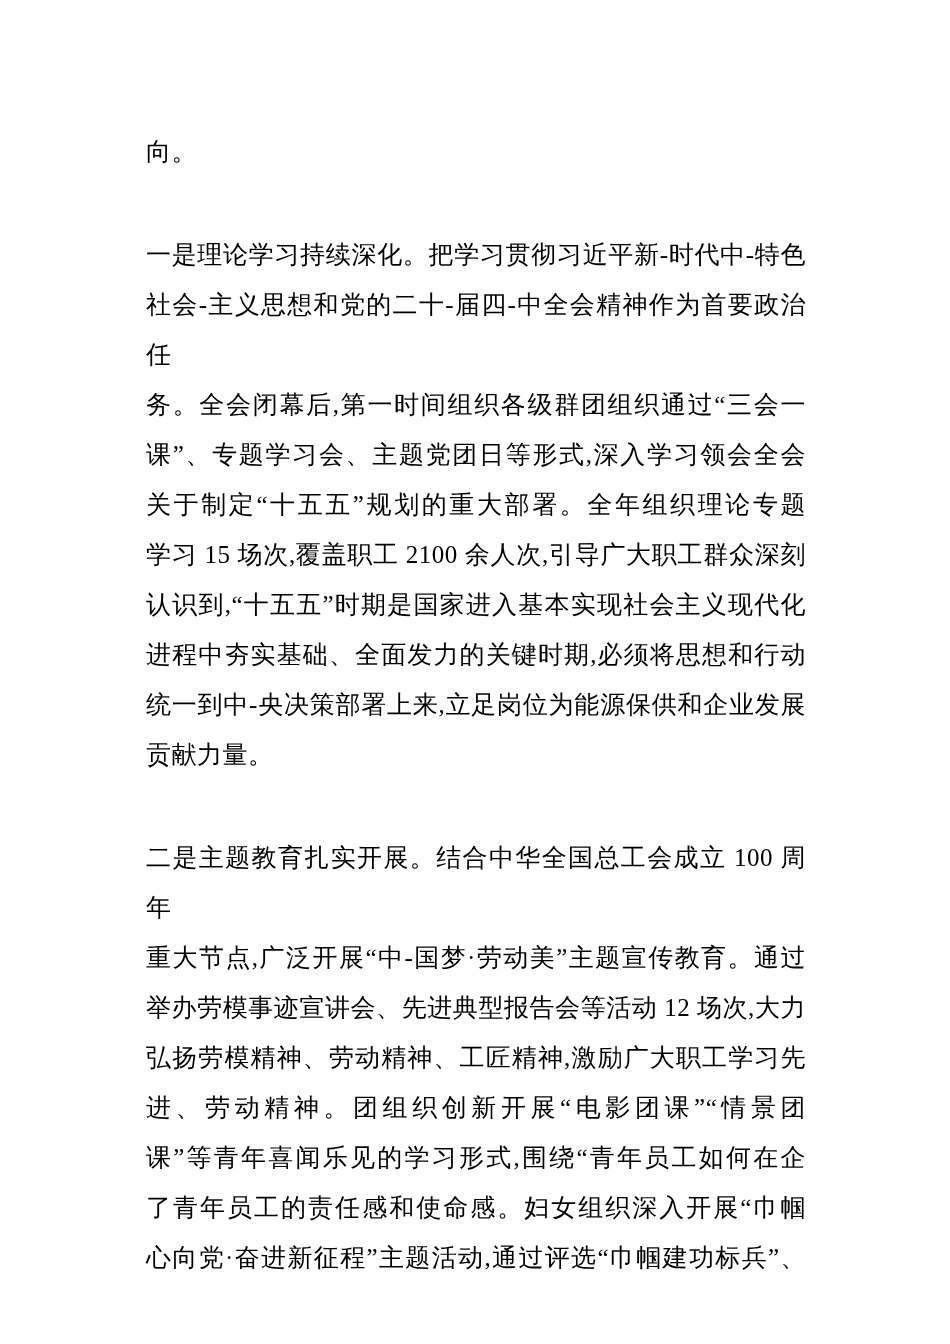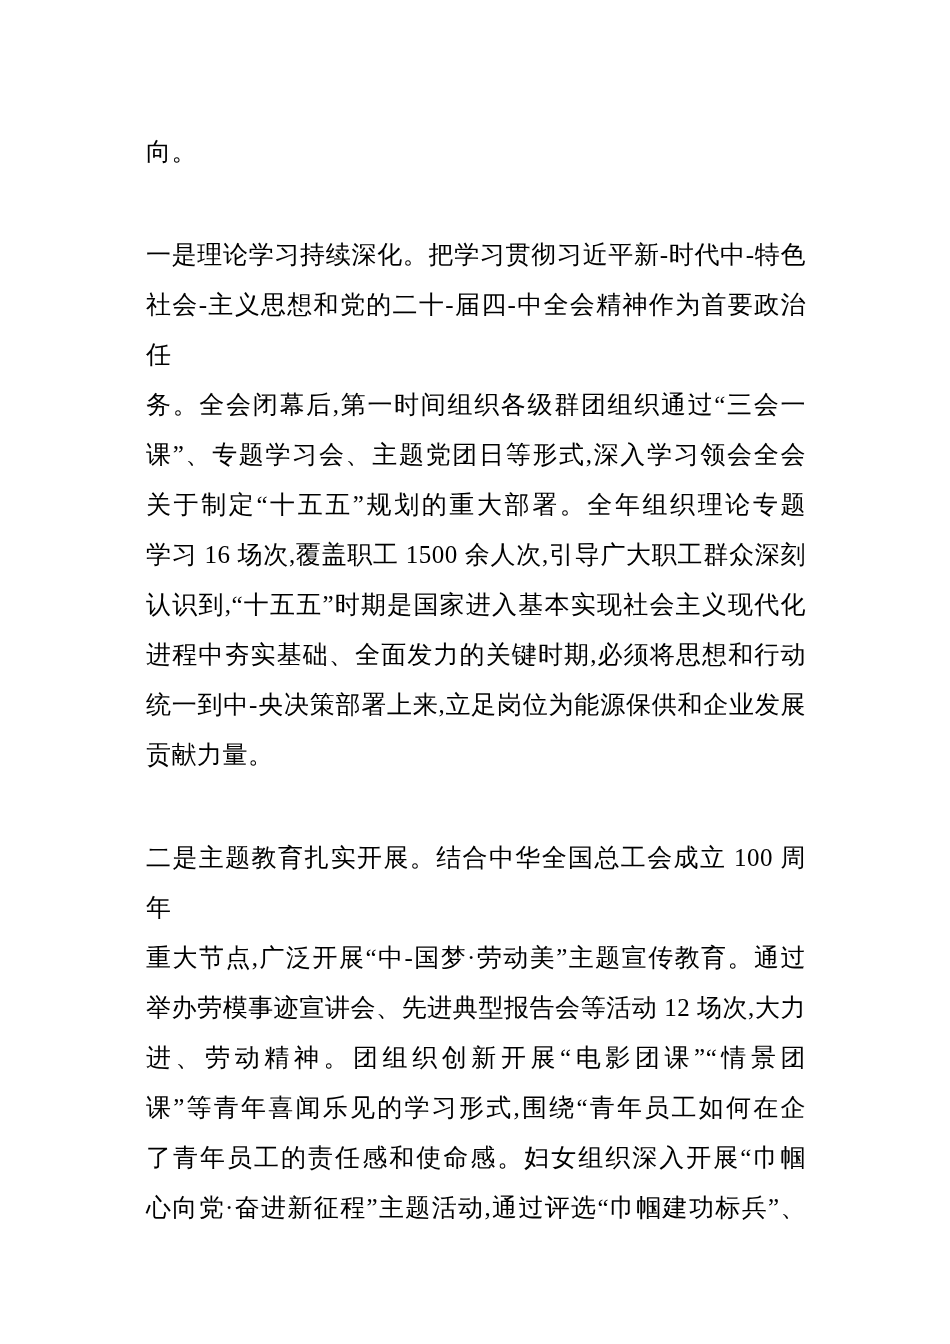--- a/index.html
+++ b/index.html
@@ -44,29 +44,30 @@
   <div class="doc">
       <div class="para">
         <div class="line no-just">向。</div>
       </div>
       <div class="para">
         <div class="line">一是理论学习持续深化。把学习贯彻习近平新-时代中-特色</div>
         <div class="line">社会-主义思想和党的二十-届四-中全会精神作为首要政治任</div>
         <div class="line">务。全会闭幕后,第一时间组织各级群团组织通过“三会一</div>
         <div class="line">课”、专题学习会、主题党团日等形式,深入学习领会全会</div>
         <div class="line">关于制定“十五五”规划的重大部署。全年组织理论专题</div>
-        <div class="line">学习 16 场次,覆盖职工 1500 余人次,引导广大职工群众深刻</div>
+        <div class="line">学习 15 场次,覆盖职工 2100 余人次,引导广大职工群众深刻</div>
         <div class="line">认识到,“十五五”时期是国家进入基本实现社会主义现代化</div>
         <div class="line">进程中夯实基础、全面发力的关键时期,必须将思想和行动</div>
         <div class="line">统一到中-央决策部署上来,立足岗位为能源保供和企业发展</div>
         <div class="line no-just">贡献力量。</div>
       </div>
       <div class="para">
         <div class="line">二是主题教育扎实开展。结合中华全国总工会成立 100 周年</div>
         <div class="line">重大节点,广泛开展“中-国梦·劳动美”主题宣传教育。通过</div>
         <div class="line">举办劳模事迹宣讲会、先进典型报告会等活动 12 场次,大力</div>
+        <div class="line">弘扬劳模精神、劳动精神、工匠精神,激励广大职工学习先</div>
         <div class="line">进、劳动精神。团组织创新开展“电影团课”“情景团</div>
         <div class="line">课”等青年喜闻乐见的学习形式,围绕“青年员工如何在企</div>
         <div class="line">了青年员工的责任感和使命感。妇女组织深入开展“巾帼</div>
         <div class="line">心向党·奋进新征程”主题活动,通过评选“巾帼建功标兵”、</div>
       </div>
     </div>
 </div>
 
 </body></html>

